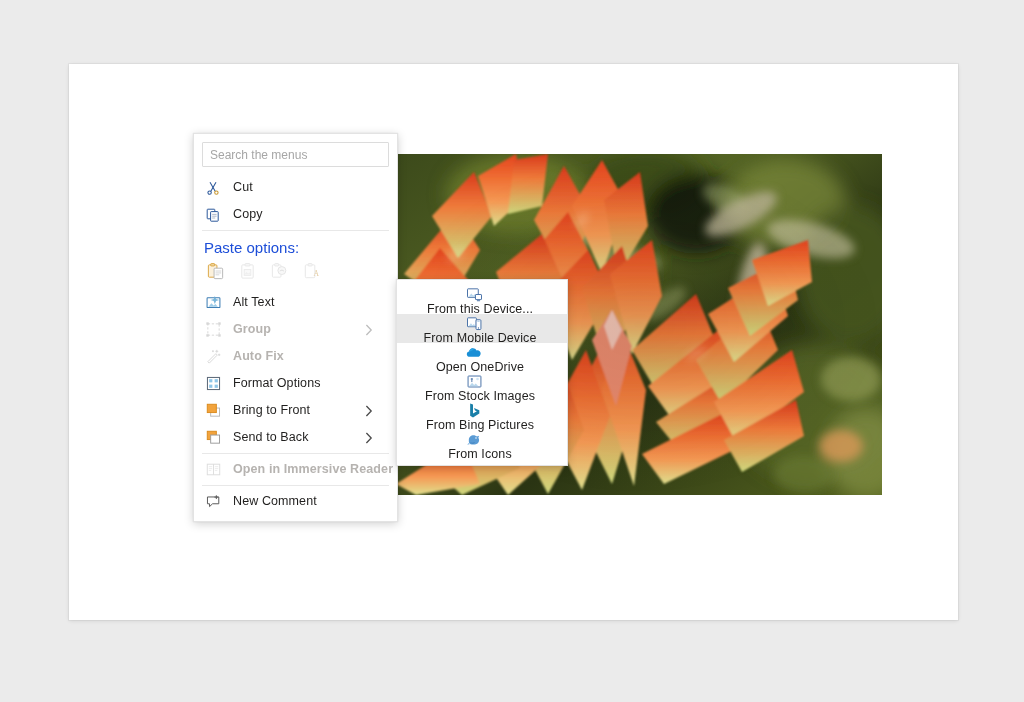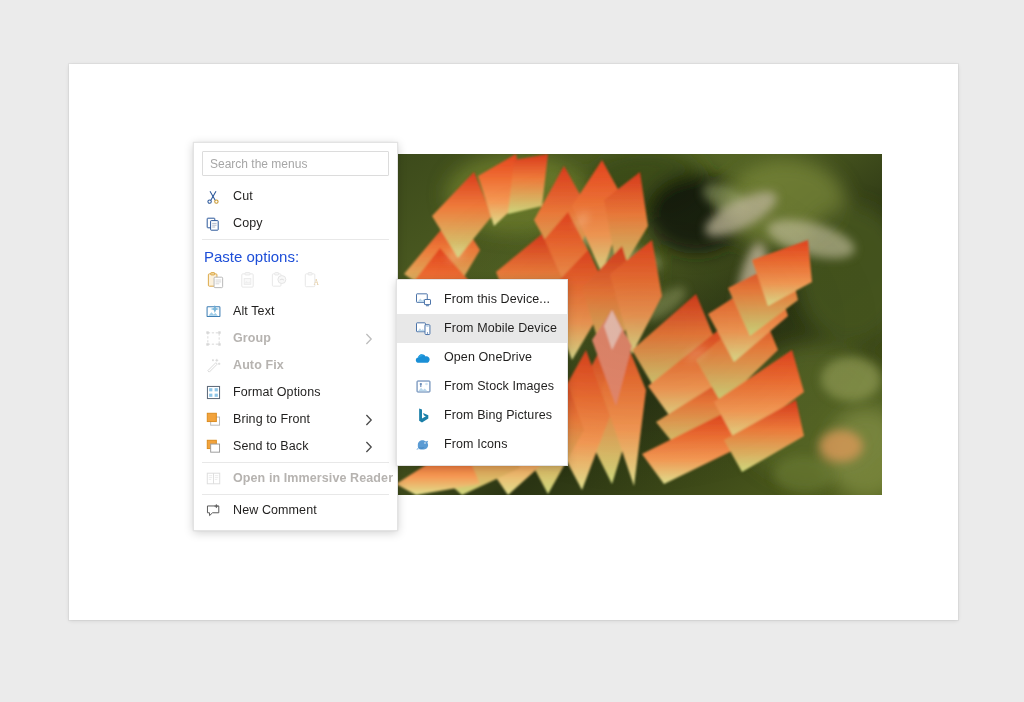--- a/index.html
+++ b/index.html
@@ -28,21 +28,21 @@
     left: 396px; top: 154px;
     width: 486px; height: 341px;
     overflow: hidden;
     background: #2e3c18;
   }
   .picture svg { display: block; width: 100%; height: 100%; }
 
   
   .ctx-menu {
     position: absolute;
-    left: 193px; top: 142px;
+    left: 193px; top: 133px;
     width: 205px;
     background: #ffffff;
     border: 1px solid #e3e3e3;
     box-shadow: 0 2px 9px rgba(0,0,0,.18), 0 0 1px rgba(0,0,0,.14);
     padding: 0 0 6px 0;
     font-size: 12.5px;
     color: #201f1e;
     z-index: 20;
   }
 
@@ -124,21 +124,21 @@
     left: 396px; top: 279px;
     width: 172px;
     background: #ffffff;
     border: 1px solid #e3e3e3;
     box-shadow: 0 2px 9px rgba(0,0,0,.18), 0 0 1px rgba(0,0,0,.14);
     padding: 5px 0 6px 0;
     font-size: 12.5px;
     color: #201f1e;
     z-index: 30;
   }
-  .submenu .row { height: 29px; padding: 0 10px 0 17px; }
+  .submenu .row { height: 29px; padding: 0 10px 0 6px; flex-direction: column; }
   .submenu .row .ico { margin-right: 12px; }
 </style>
 </head>
 <body>
 
 <div id="root">
 
   <div class="page"></div>
 
   <div class="picture">

